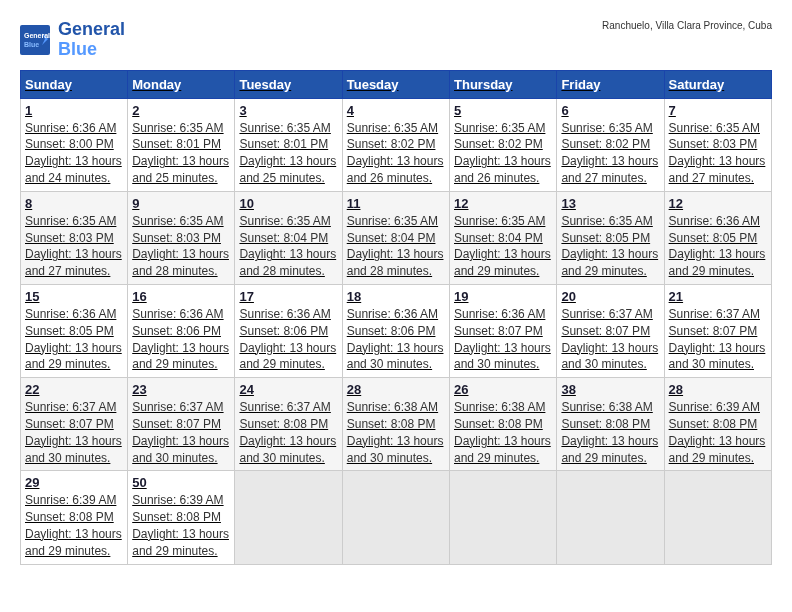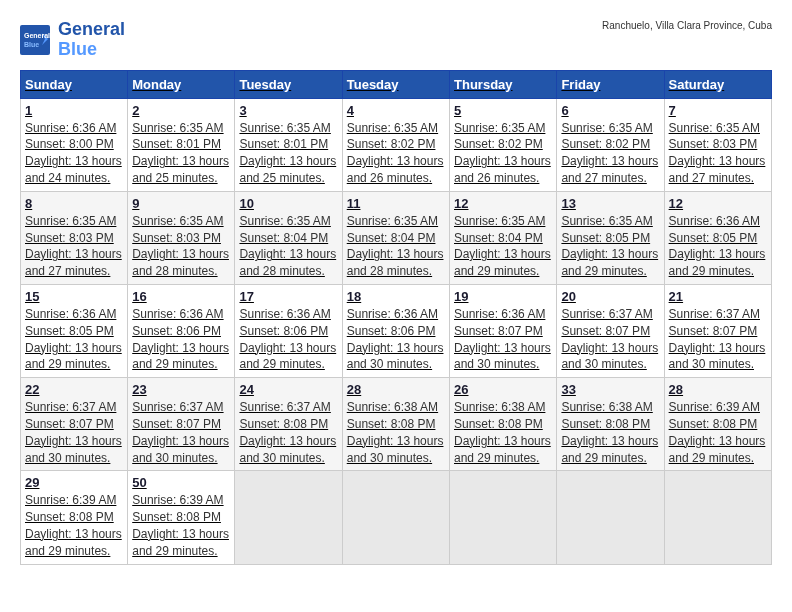--- a/index.html
+++ b/index.html
@@ -175,21 +175,21 @@
         <td><span class="day-number">22</span>
 <span class="day-info">Sunrise: 6:37 AM<br>Sunset: 8:07 PM<br>Daylight: 13 hours and 30 minutes.</span></td>
         <td><span class="day-number">23</span>
 <span class="day-info">Sunrise: 6:37 AM<br>Sunset: 8:07 PM<br>Daylight: 13 hours and 30 minutes.</span></td>
         <td><span class="day-number">24</span>
 <span class="day-info">Sunrise: 6:37 AM<br>Sunset: 8:08 PM<br>Daylight: 13 hours and 30 minutes.</span></td>
         <td><span class="day-number">28</span>
 <span class="day-info">Sunrise: 6:38 AM<br>Sunset: 8:08 PM<br>Daylight: 13 hours and 30 minutes.</span></td>
         <td><span class="day-number">26</span>
 <span class="day-info">Sunrise: 6:38 AM<br>Sunset: 8:08 PM<br>Daylight: 13 hours and 29 minutes.</span></td>
-        <td><span class="day-number">33</span>
+        <td><span class="day-number">38</span>
 <span class="day-info">Sunrise: 6:38 AM<br>Sunset: 8:08 PM<br>Daylight: 13 hours and 29 minutes.</span></td>
         <td><span class="day-number">28</span>
 <span class="day-info">Sunrise: 6:39 AM<br>Sunset: 8:08 PM<br>Daylight: 13 hours and 29 minutes.</span></td>
       </tr>
       <tr>
         <td><span class="day-number">29</span>
 <span class="day-info">Sunrise: 6:39 AM<br>Sunset: 8:08 PM<br>Daylight: 13 hours and 29 minutes.</span></td>
         <td><span class="day-number">50</span>
 <span class="day-info">Sunrise: 6:39 AM<br>Sunset: 8:08 PM<br>Daylight: 13 hours and 29 minutes.</span></td>
         <td class="empty-cell"></td>

